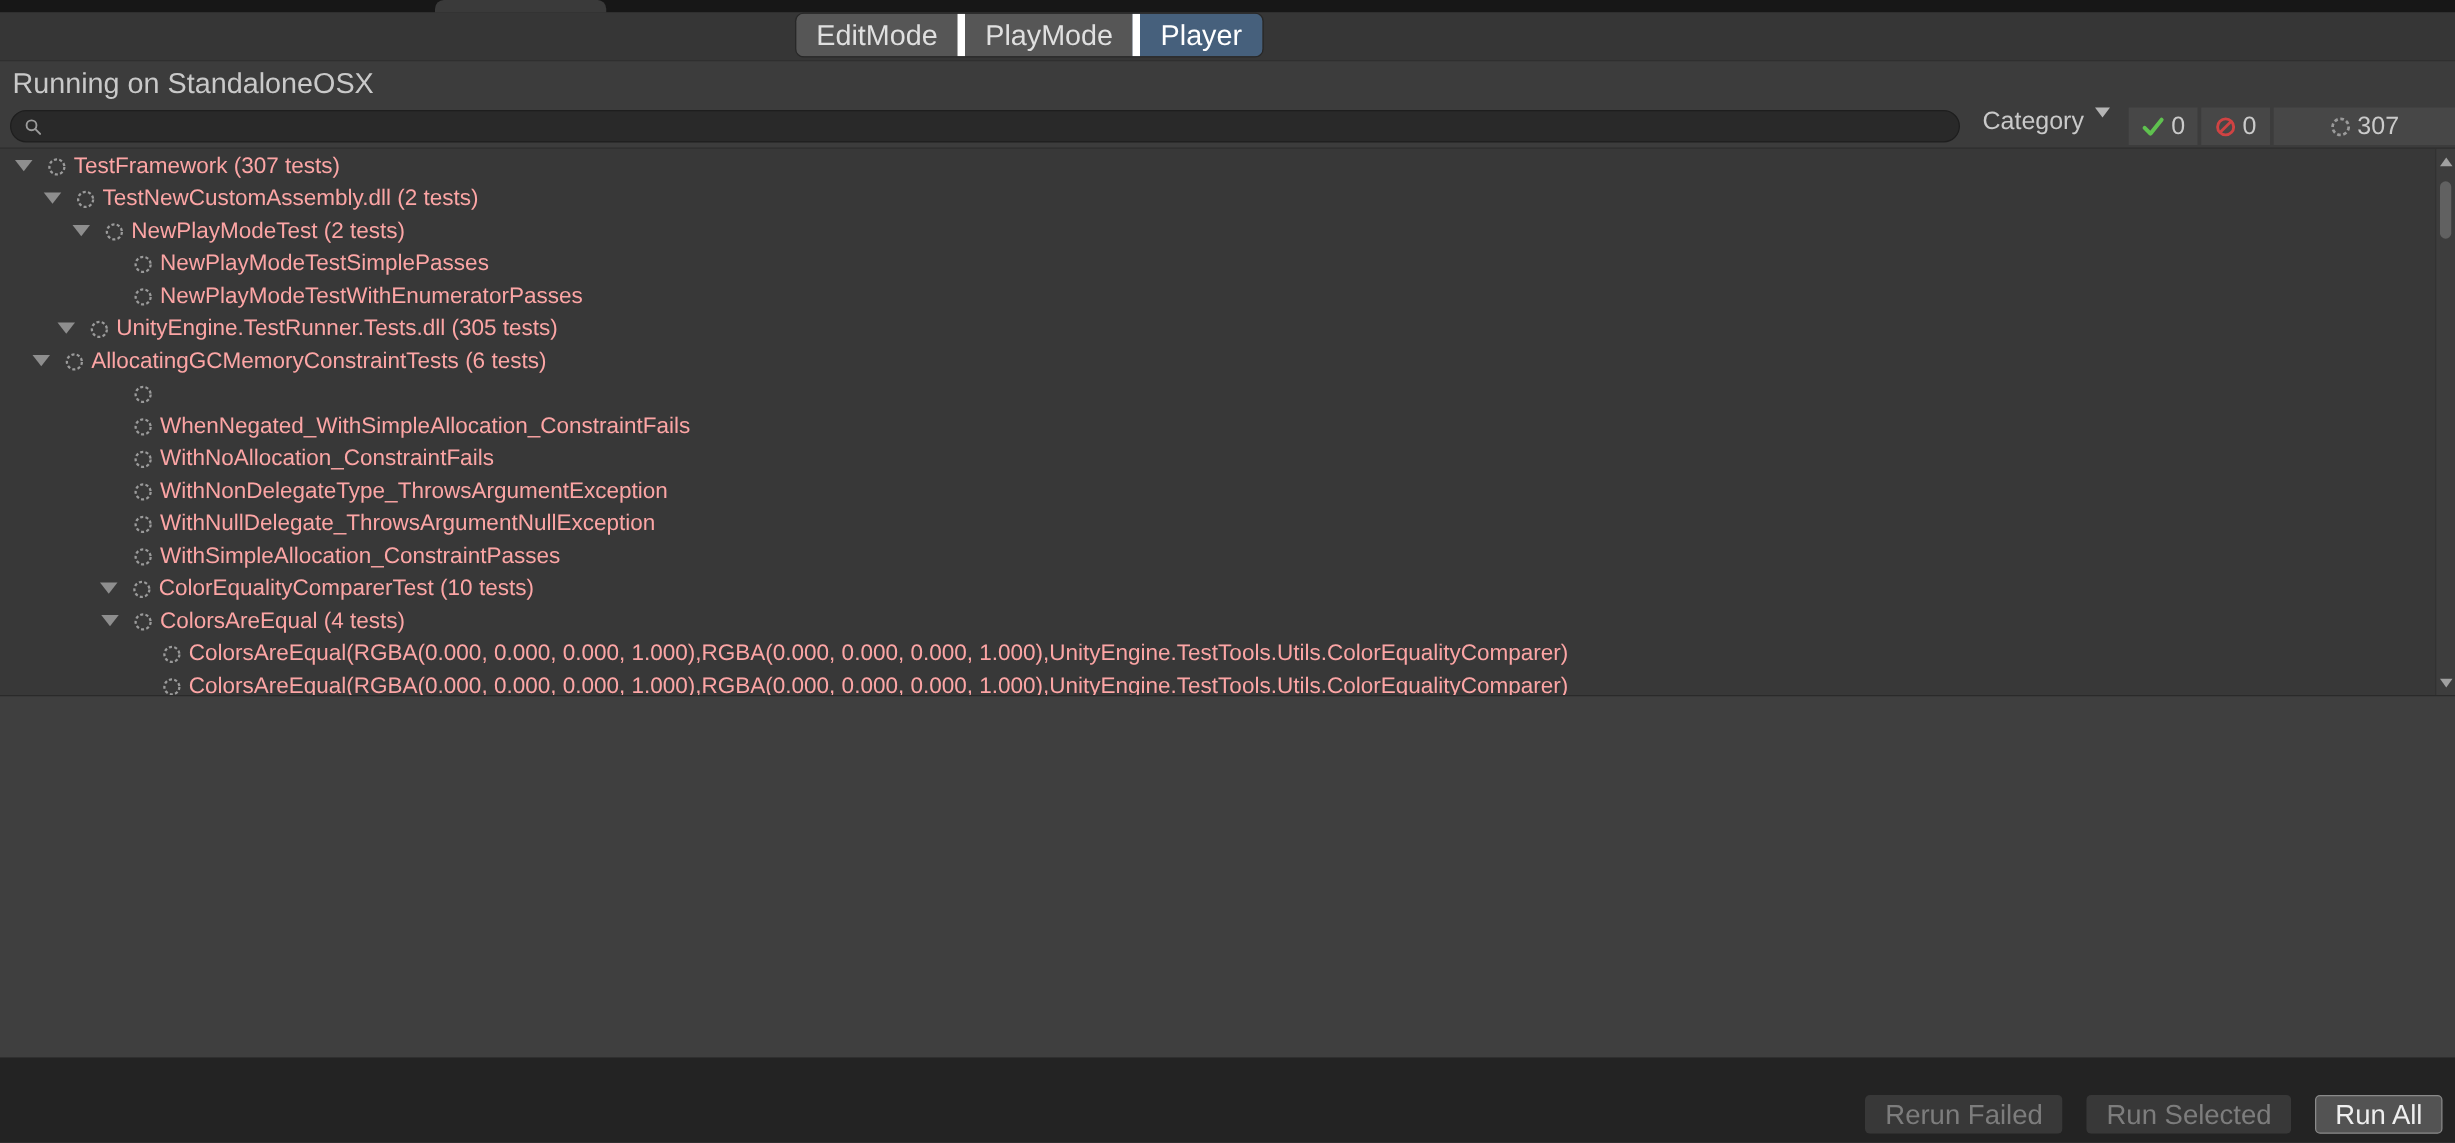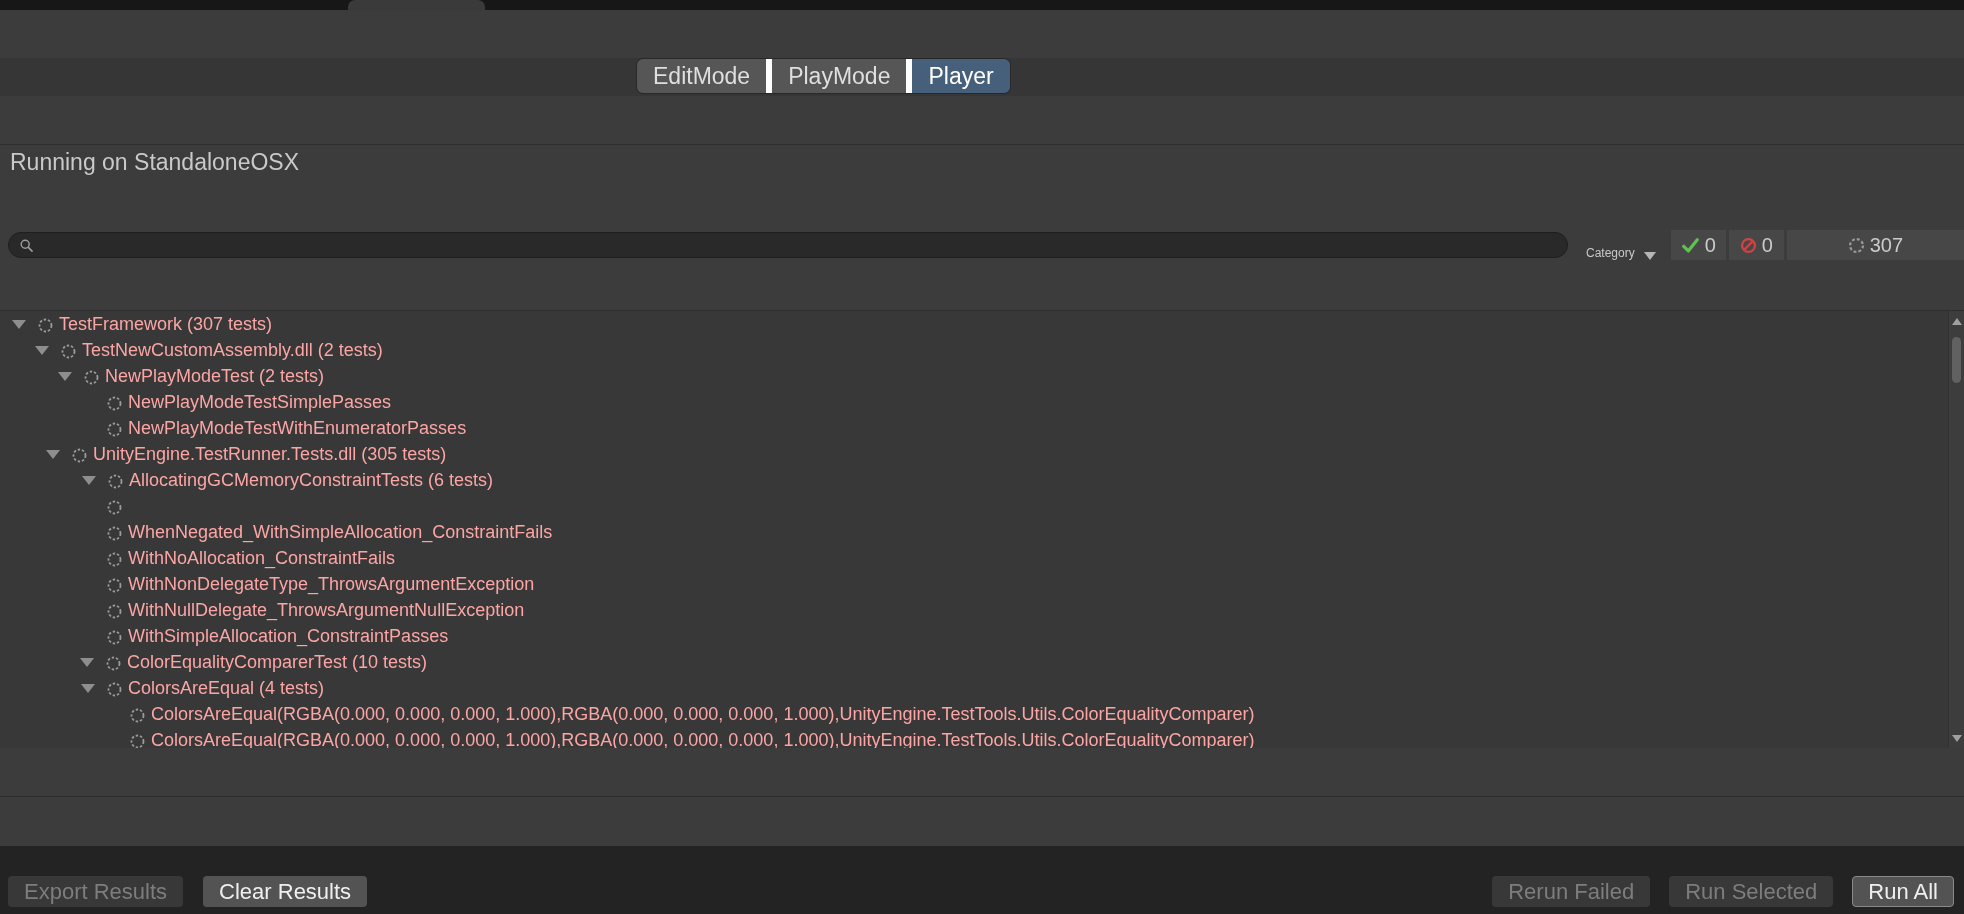--- a/index.html
+++ b/index.html
@@ -1,18 +1,18 @@
 <!DOCTYPE html>
 <html style="--accent-tab: #46607c; --pass-green: #5fc14f; --fail-red: #d04343; --notrun-gray: #9a9a9a;"><head>
 <meta charset="utf-8">
 <style>
   * { margin:0; padding:0; box-sizing:border-box; }
   html,body { background:#2b2b2b; }
   body { font-family:"Liberation Sans","DejaVu Sans",sans-serif; }
-  .app { position:relative; width:1964px; height:914px; background:#3c3c3c; overflow:hidden; display:flex; flex-direction:column;gap:48px; }
+  .app { position:relative; width:1964px; height:914px; background:#3c3c3c; overflow:hidden; display:flex; flex-direction:column; }
 
   
   .top-strip { position:relative; height:10px; background:#171717; flex:none; }
   .strip-notch { position:absolute; left:348px; top:0; width:137px; height:10px; background:#3a3a3a; border-radius:7px 7px 0 0; }
 
   
   .tab-row { position:relative; height:38px; background:#363636; flex:none; }
   .tab-group { position:absolute; left:637px; top:1px; display:flex; height:34px; border-radius:6px; overflow:hidden; box-shadow:0 0 0 1px #282828; }
   .tab { display:flex; align-items:center; padding:0 16px; background:#565656; color:#dfdfdf; font-size:23px; cursor:default; }
   .tab + .tab { border-left:6px solid #ffffff; }
@@ -20,21 +20,21 @@
 
   
   .status-row { height:36px; flex:none; background:#3c3c3c; border-top:1px solid #2f2f2f; display:flex; align-items:center; padding-left:10px; }
   .status-row span { color:#c9c9c9; font-size:23px; }
 
   
   .search-row { height:34px; flex:none; background:#3c3c3c; display:flex; align-items:center; padding-left:8px; }
   .search-box { width:1560px; height:26px; flex:none; background:#292929; border:1px solid #1e1e1e; border-radius:13px; display:flex; align-items:center; padding:0 10px; }
   .search-box svg { flex:none; margin-right:6px; }
   .search-box input { flex:1; background:transparent; border:none; outline:none; color:#d8d8d8; font-size:18px; font-family:inherit; }
-  .category-btn { height:30px; display:flex; align-items:flex-end; gap:9px; padding:0 12px 0 10px; margin-left:8px; color:#c9c9c9; font-size:12px; cursor:default; }
+  .category-btn { height:30px; display:flex; align-items:flex-start; gap:9px; padding:0 12px 0 10px; margin-left:8px; color:#c9c9c9; font-size:20px; cursor:default; }
   .caret-down { width:0; height:0; border-left:6px solid transparent; border-right:6px solid transparent; border-top:8px solid #b5b5b5; }
   .count-group { flex:1; display:flex; height:30px; }
   .count-btn { display:flex; align-items:center; justify-content:center; gap:5px; background:#474747; color:#cacaca; font-size:20px; margin-left:3px; cursor:default; }
   .count-btn.passed, .count-btn.failed { width:55px; flex:none; }
   .count-btn.notrun { flex:1; }
   .icon-pass { color:var(--pass-green,#5fc14f); }
   .icon-fail { color:var(--fail-red,#d04343); }
   .icon-notrun { color:var(--notrun-gray,#9a9a9a); }
 
   
@@ -173,21 +173,21 @@
         </div>
         <div class="trow" style="padding-left: 46px;">
           <span class="tri-slot">
             <span class="tri"></span>
           </span>
           <span class="circ"><svg viewBox="0 0 14 14" width="15" height="15">
               <circle cx="7" cy="7" r="5.6" fill="none" stroke="currentColor" stroke-width="1.7" stroke-dasharray="2.3 1.7"></circle>
             </svg></span>
           <span class="tlabel">UnityEngine.TestRunner.Tests.dll (305 tests)</span>
         </div>
-        <div class="trow" style="padding-left: 82px;">
+        <div class="trow" style="padding-left: 26px;">
           <span class="tri-slot">
             <span class="tri"></span>
           </span>
           <span class="circ"><svg viewBox="0 0 14 14" width="15" height="15">
               <circle cx="7" cy="7" r="5.6" fill="none" stroke="currentColor" stroke-width="1.7" stroke-dasharray="2.3 1.7"></circle>
             </svg></span>
           <span class="tlabel">AllocatingGCMemoryConstraintTests (6 tests)</span>
         </div>
         <div class="trow" style="padding-left: 81px;">
           <span class="tri-slot">
@@ -286,24 +286,20 @@
       <div class="scroll-thumb"></div>
       <div class="scroll-btn down">
           <span class="arr-down"></span>
         </div>
     </div>
   </div>
 
   <div class="detail-pane"></div>
 
   <div class="footer">
-    <div class="footer-left" id="footer-left">
-        <div class="fbtn disabled">Export Results</div>
-        <div class="fbtn enabled">Clear Results</div>
-      </div>
     <div class="footer-right" id="footer-right">
         <div class="fbtn disabled">Rerun Failed</div>
         <div class="fbtn disabled">Run Selected</div>
         <div class="fbtn enabled primary">Run All</div>
       </div>
   </div>
 
 </div>
 
 </body></html>

